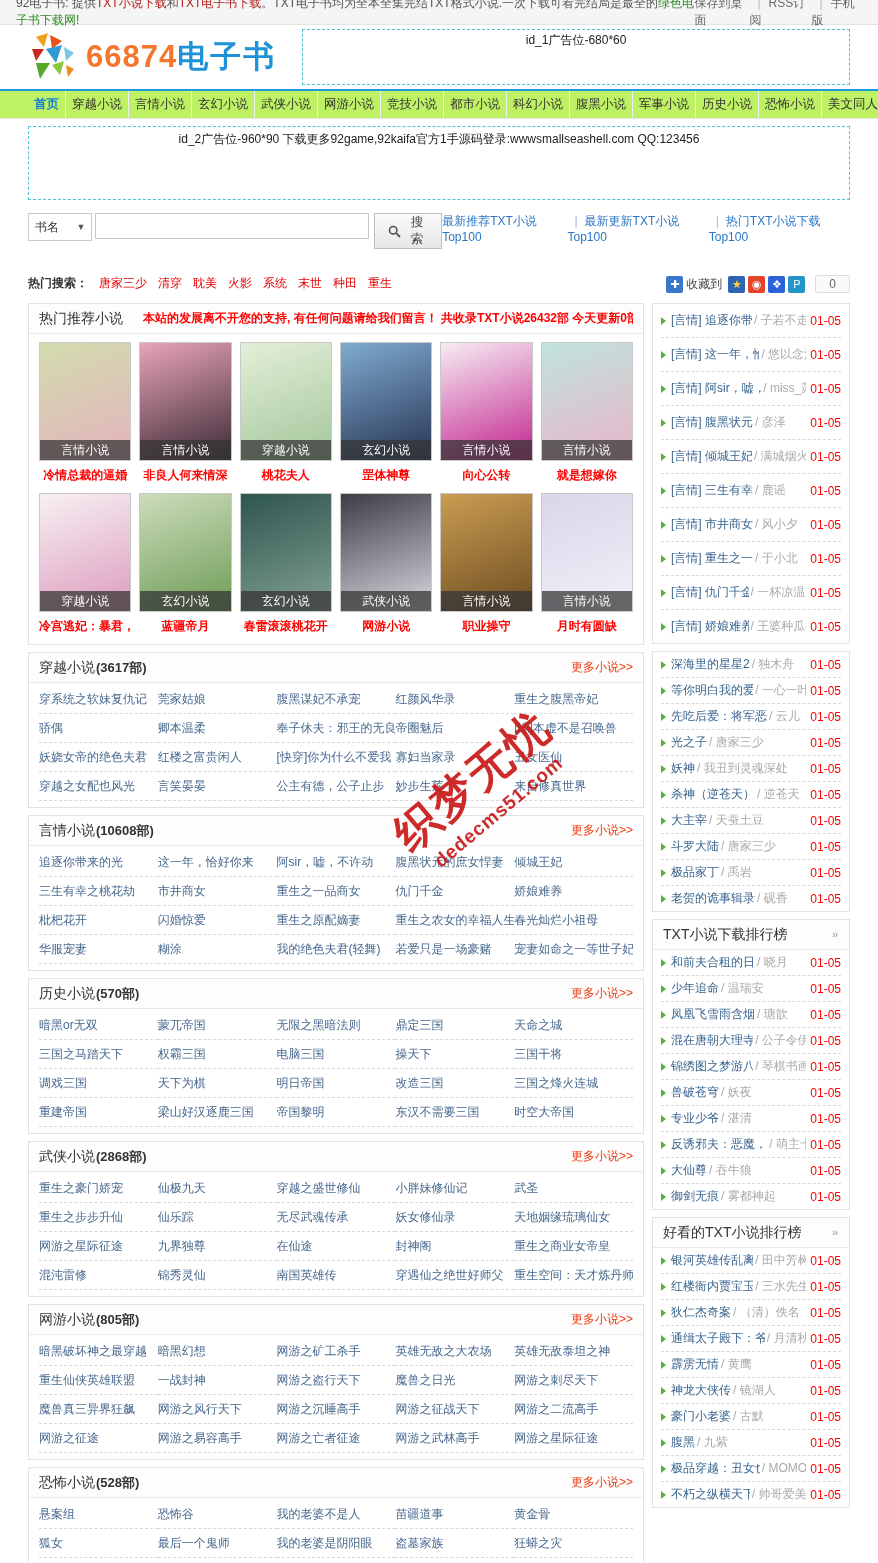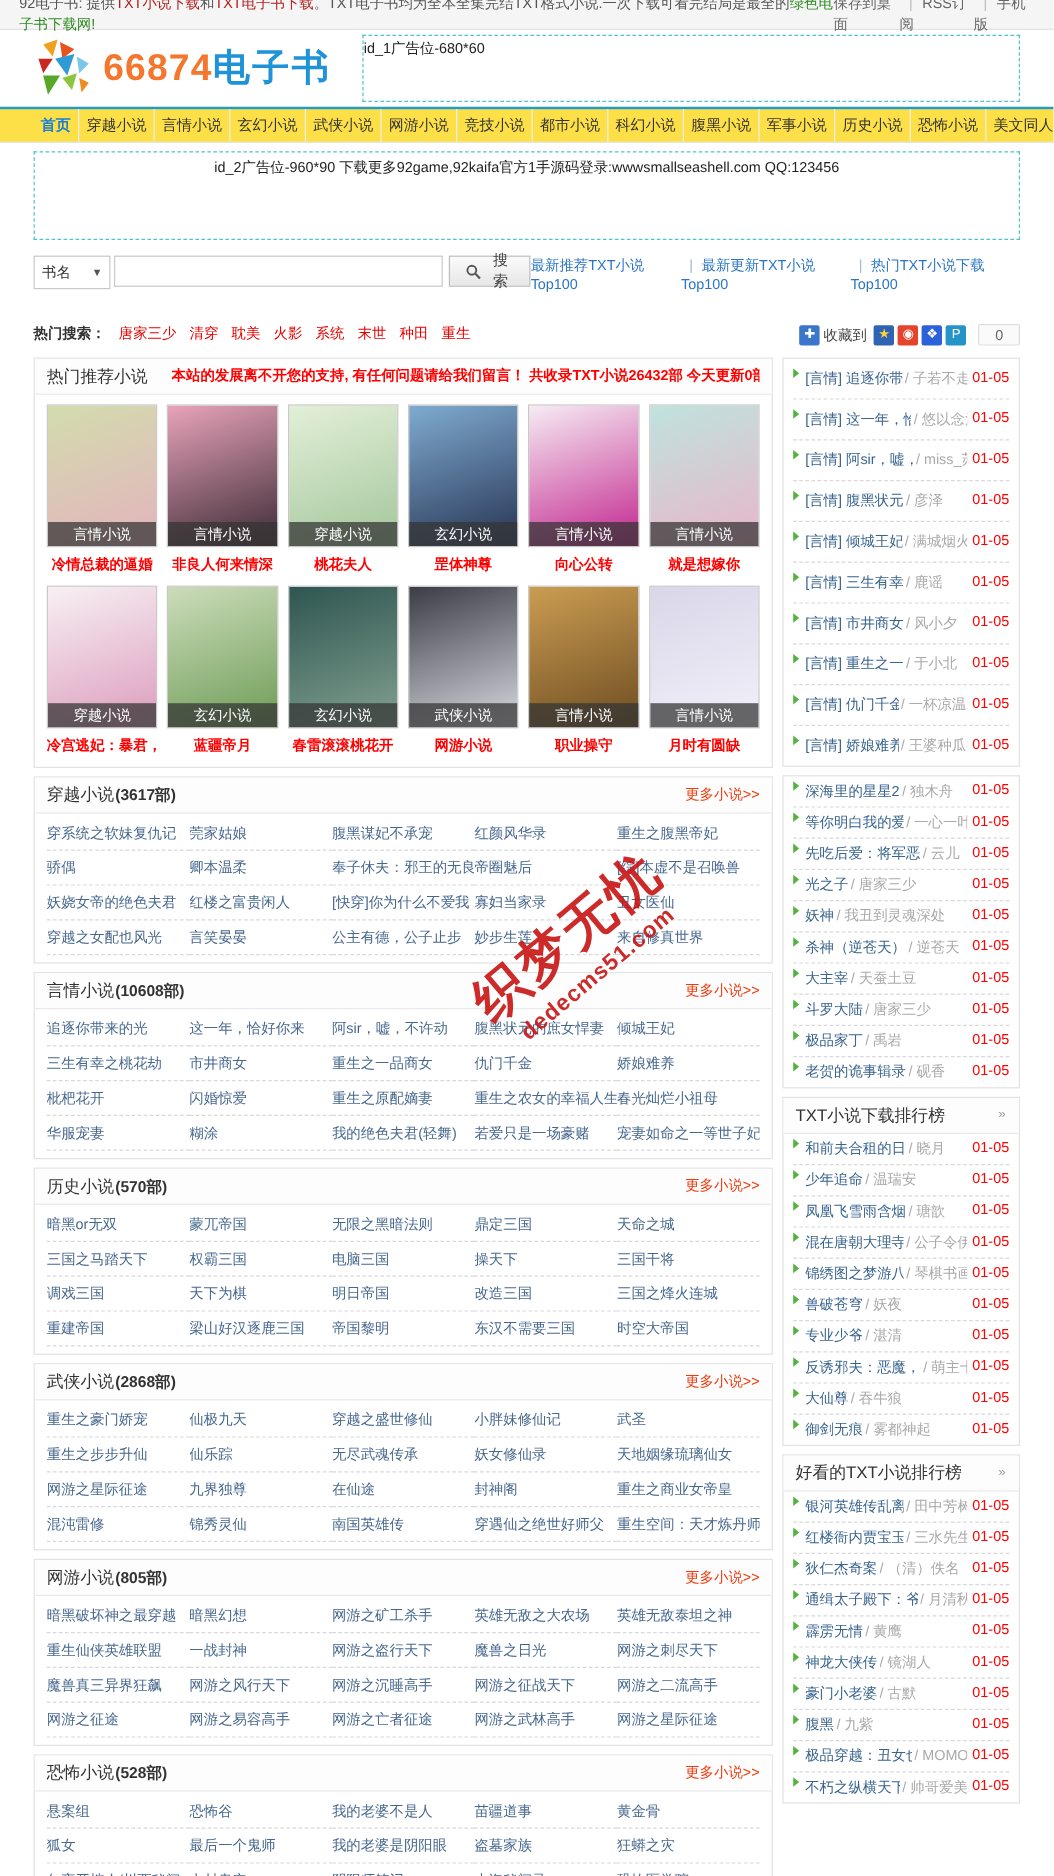--- a/index.html
+++ b/index.html
@@ -9,34 +9,34 @@
   .topbar{background:#f5f5f5;border-bottom:1px solid #e2e2e2;height:25px;display:flex;align-items:center;padding:0 16px;box-sizing:border-box}
   .topbar .desc span{font-size:12px}
   .toplinks{margin-left:auto;display:flex}
   .toplinks a{color:#666}
   .toplinks a:not(:first-child)::before{content:"|";color:#bbb;margin:0 8px}
   
   .header{width:822px;margin:0 auto;height:64px;display:flex;align-items:center}
   .logo{display:flex;align-items:center}
   .logo-num{font-size:31px;font-weight:bold;color:#f4772d;margin-left:6px;letter-spacing:1px}
   .logo-suf{font-size:31px;font-weight:bold;color:#1f93d8;letter-spacing:2px}
-  .ad1{margin-left:26px;flex:1;height:52px;border:1px dashed #4cc3cf;padding-top:2px;color:#222;font-size:12px}
-  
-  .navbar{border-top:2px solid #1b9bd7;background:#fde047;border-bottom:1px solid #e6e6e6}
+  .ad1{margin-left:26px;flex:1;height:52px;border:1px dashed #4cc3cf;text-align:center;padding-top:2px;color:#222;font-size:12px}
+  
+  .navbar{border-top:2px solid #1b9bd7;background:#bef264;border-bottom:1px solid #e6e6e6}
   .nav{width:822px;margin:0 auto;display:flex}
   .nav a{padding:0 6px;line-height:27px;color:#333;font-size:12.5px;border-right:1px solid #efefef;white-space:nowrap;flex:1;text-align:center}
   .nav a:last-child{border-right:none}
   .nav a:first-child{color:#1a7fd4;font-weight:bold}
   
   .ad2{width:820px;margin:7px auto 0;border:1px dashed #4cc3cf;height:68px;text-align:center;padding-top:4px;color:#222;box-sizing:content-box}
   .search-row{width:822px;margin:13px auto 3px;display:flex;align-items:flex-start}
   .sel{width:54px;height:26px;border:1px solid #c9c9c9;background:#fff;display:flex;align-items:center;justify-content:space-between;padding:0 6px;color:#333}
   .sel .car{font-size:9px;color:#555}
   .inp{width:282px;height:24px;border:1px solid #c9c9c9;margin-left:3px;outline:none;padding:0 4px}
-  .btn{height:26px;margin-left:5px;padding:0 13px;background:linear-gradient(#fbfbfb,#e7e7e7);border:1px solid #bdbdbd;display:flex;align-items:center;gap:5px;color:#444;font-size:12.5px}
+  .btn{height:36px;margin-left:5px;padding:0 13px;background:linear-gradient(#fbfbfb,#e7e7e7);border:1px solid #bdbdbd;display:flex;align-items:center;gap:5px;color:#444;font-size:12.5px}
   .top-links{margin-left:auto;display:flex}
   .top-links a{color:#2a76c5}
   .top-links a:not(:first-child)::before{content:"|";color:#9db9d6;margin:0 7px}
   .hot-row{width:822px;margin:26px auto 0;display:flex;align-items:flex-start}
   .hot-label{font-weight:bold;color:#333}
   .hot-row .kws{display:flex}
   .hot-row .kws a{color:#e60000;margin-left:11px}
   .share{margin-left:auto;display:flex;align-items:center;gap:3px}
   .sicon{width:17px;height:17px;border-radius:2px;color:#fff;display:flex;align-items:center;justify-content:center;font-size:11px;line-height:1}
   .sh-label{color:#444;margin-right:3px}
@@ -56,21 +56,21 @@
   .books{display:flex;flex-wrap:wrap;padding:8px 6px 0}
   .book{width:16.666%;box-sizing:border-box;padding:0 4px;margin-bottom:9px;text-align:center}
   .cover{height:119px;border:1px solid #c9c9c9;position:relative;background:linear-gradient(160deg,var(--c1),var(--c2));box-sizing:border-box}
   .cbadge{position:absolute;left:0;right:0;bottom:0;height:20px;line-height:20px;background:rgba(52,52,52,.74);color:#fff;font-size:12px;overflow:hidden}
   .btitle{display:block;margin-top:6px;color:#f00;font-weight:bold;font-size:12px;white-space:nowrap;overflow:hidden}
   
   .seclinks{display:flex;flex-wrap:wrap;padding:2px 10px 6px}
   .seclinks a{width:20%;box-sizing:border-box;padding:6px 10px 5px 0;border-bottom:1px dashed #d8d8d8;color:#47688e;white-space:nowrap;overflow:hidden;font-size:12px}
   
   .rows{padding:0 8px}
-  .row{display:flex;align-items:flex-start;border-bottom:1px dashed #d8d8d8;padding:8px 0;font-size:12px;min-width:0}
+  .row{display:flex;align-items:center;border-bottom:1px dashed #d8d8d8;padding:8px 0;font-size:12px;min-width:0}
   .compact .row{padding:4px 0}
   .row:last-child{border-bottom:none}
   .tri{width:0;height:0;border-left:5px solid #54b33e;border-top:4px solid transparent;border-bottom:4px solid transparent;margin-right:5px;flex:none}
   .rt{color:#38648e;white-space:nowrap;overflow:hidden;flex-shrink:1}
   .ra{color:#a9a9a9;white-space:nowrap;overflow:hidden;margin-left:2px;flex-shrink:3}
   .ra::before{content:" / ";color:#a9a9a9}
   .rd{color:#fd0000;margin-left:auto;padding-left:4px;flex:none}
   
   .wm{position:absolute;left:372px;top:703px;width:215px;height:172px;display:flex;flex-direction:column;align-items:center;justify-content:center;transform:rotate(-40deg);color:#c81414;opacity:.9;pointer-events:none;z-index:5;text-align:center}
   .wm1{font-size:44px;font-weight:bold;letter-spacing:3px;font-family:"DejaVu Serif","Liberation Serif",serif;white-space:nowrap}

